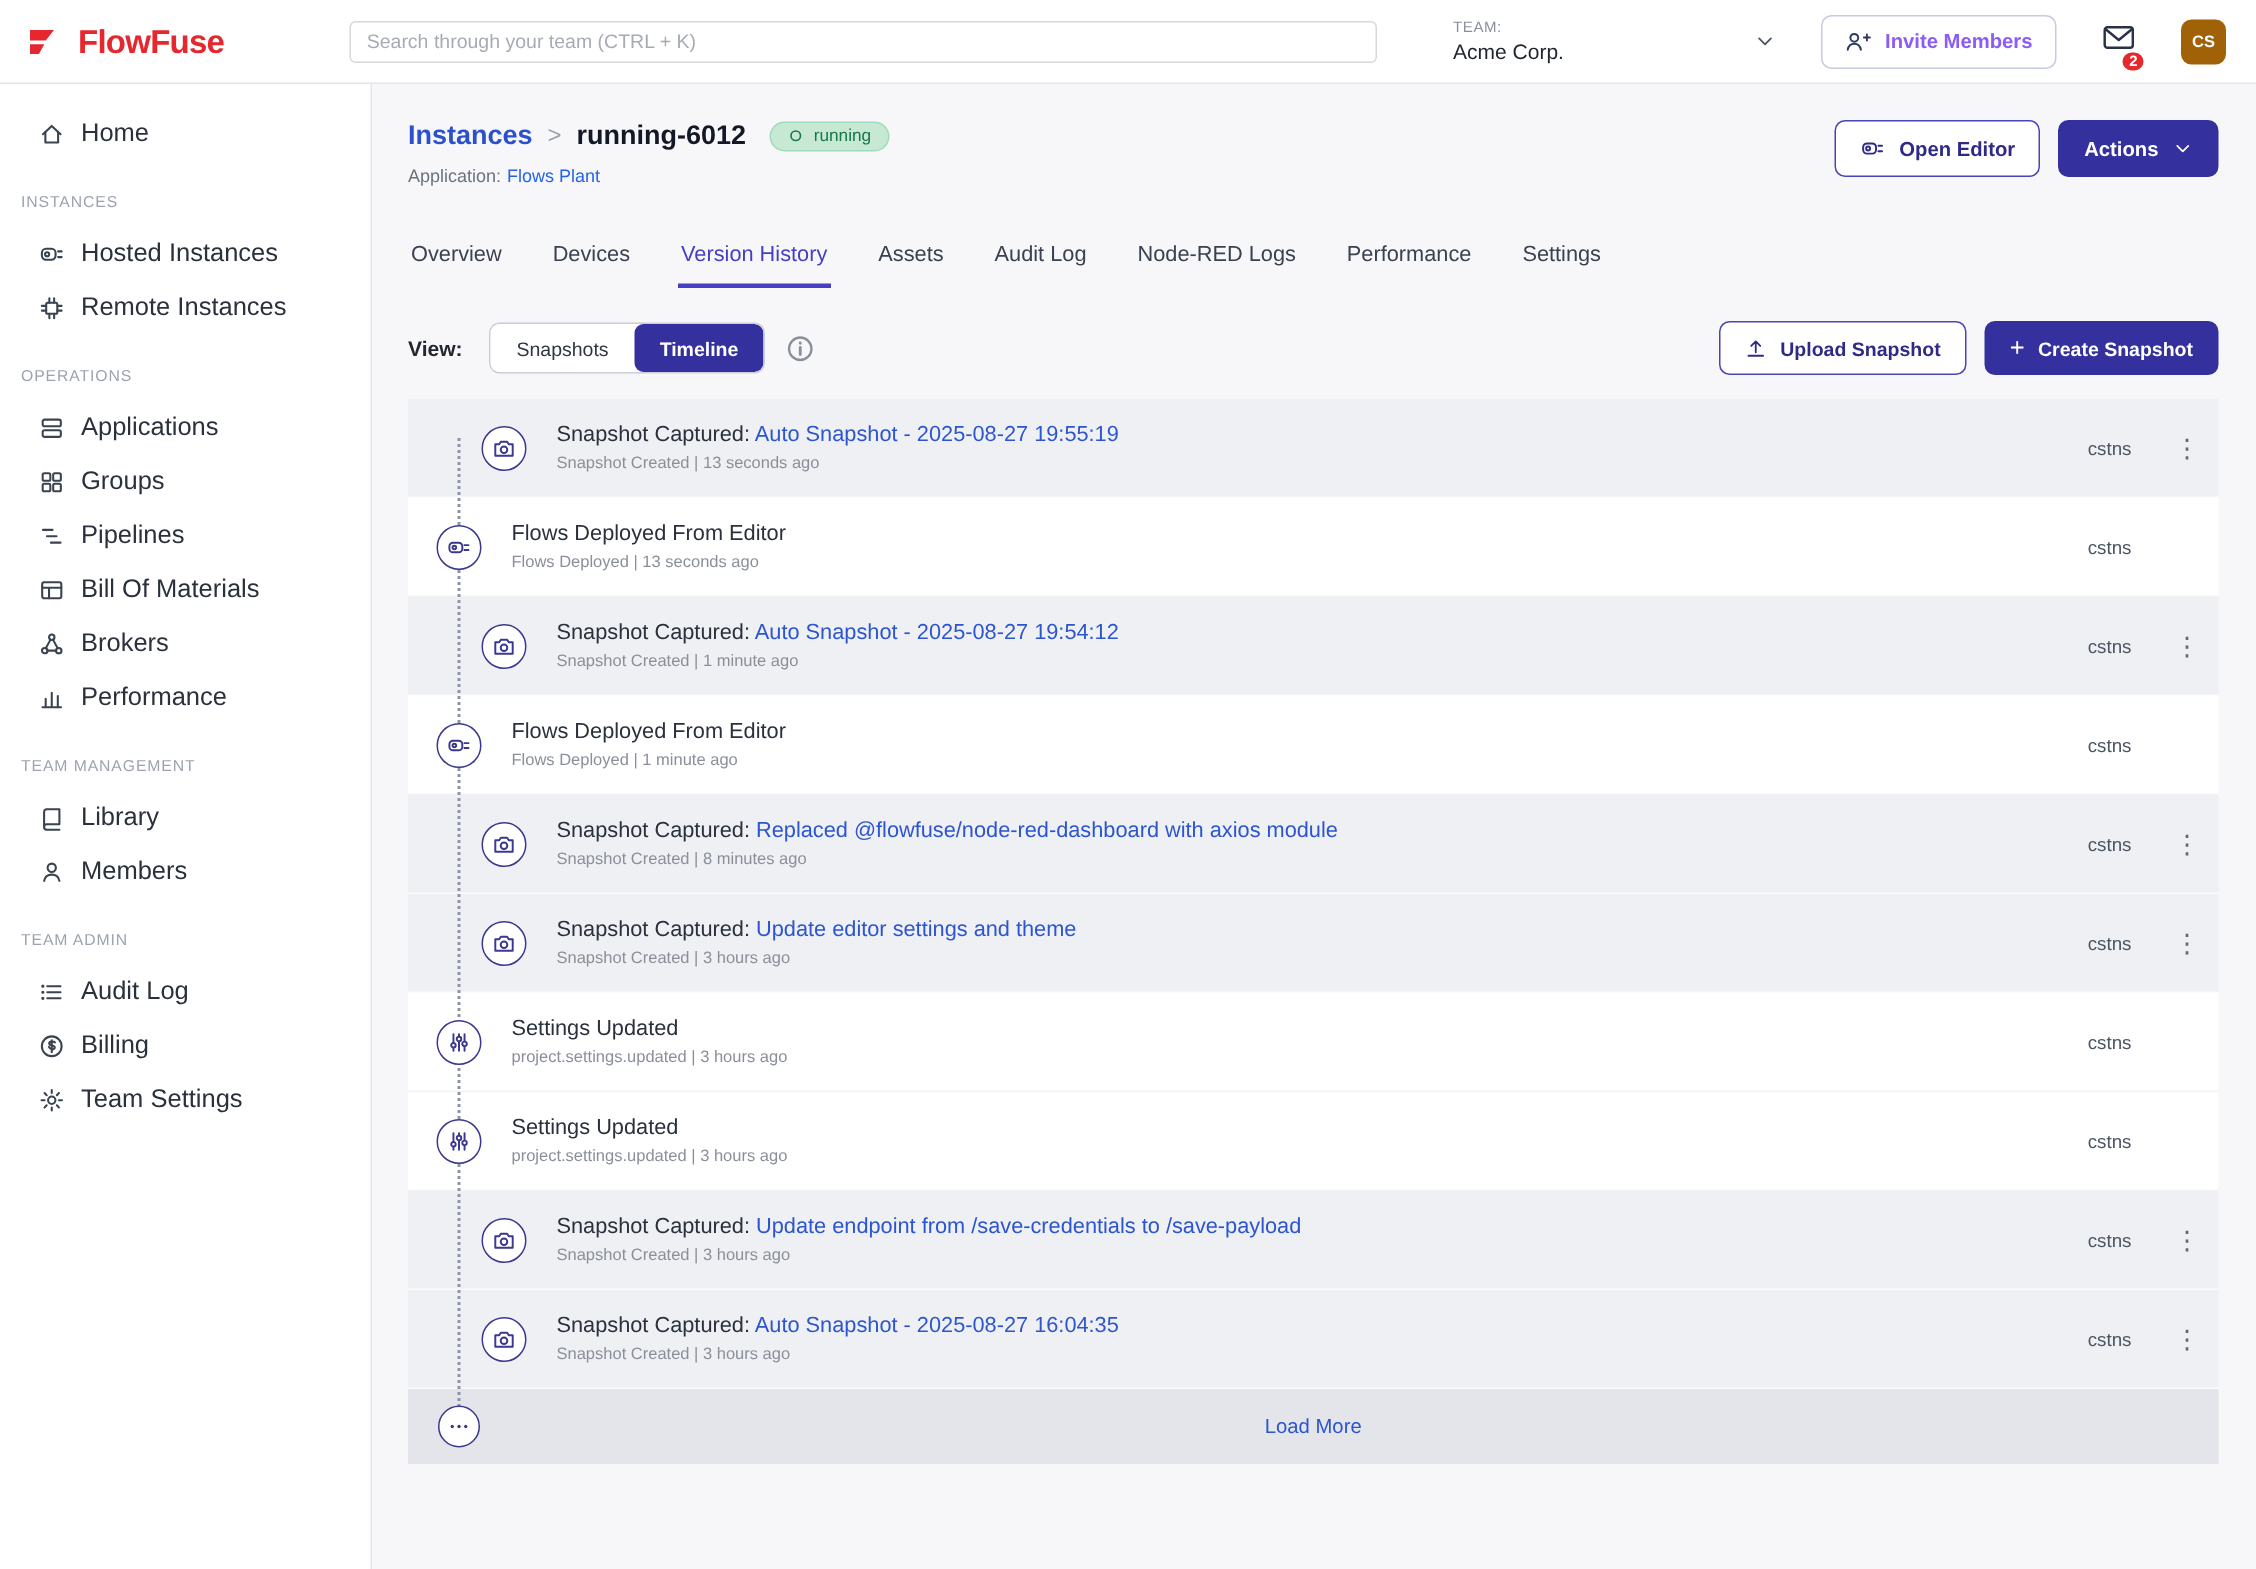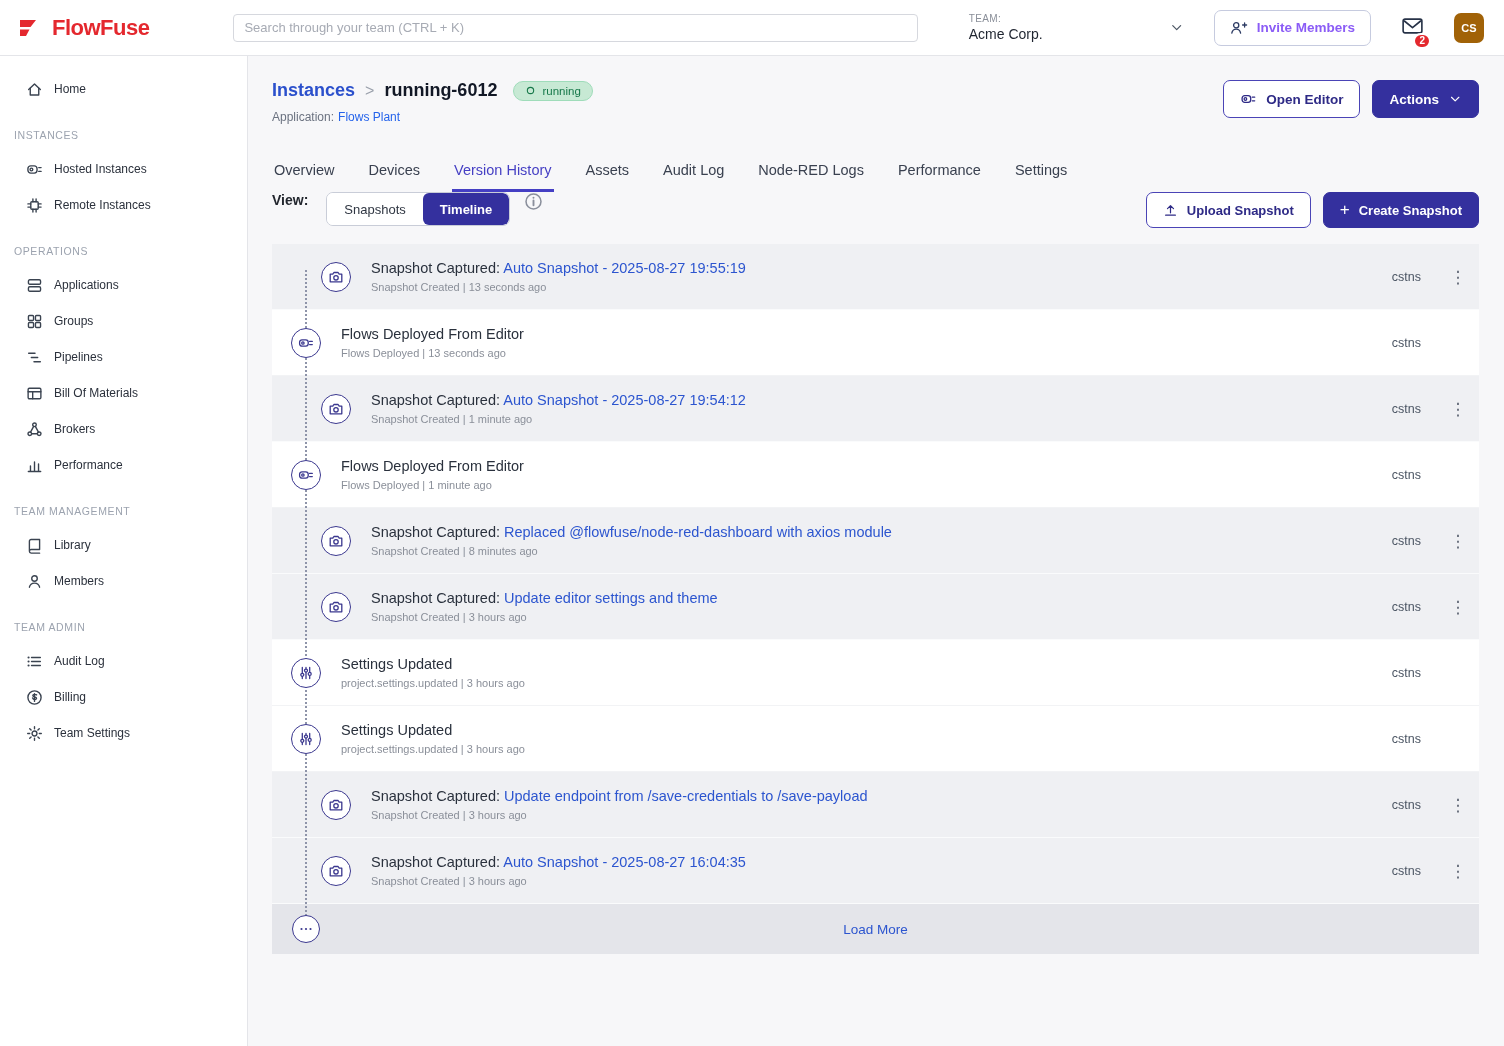--- a/index.html
+++ b/index.html
@@ -21,21 +21,21 @@
   .btn-invite { display:flex; align-items:center; gap:9px; height:36px; padding:0 15px; background:#fff; border:1px solid #c6cbdf; border-radius:7px; font-size:13.5px; font-weight:700; color:#8b5cf6; cursor:pointer; font-family:inherit; }
   .btn-invite svg { color:#2c3a63; }
   .mailwrap { position:relative; color:#273247; cursor:pointer; }
   .mail-badge { position:absolute; right:-7px; bottom:-9px; background:#e4282e; color:#fff; font-size:10px; font-weight:700; min-width:16px; height:16px; border-radius:9px; display:flex; align-items:center; justify-content:center; padding:0 4px; border:2px solid #fff; }
   .avatar { width:30px; height:30px; border-radius:7px; background:#a16207; color:#fff; font-size:11px; font-weight:700; display:flex; align-items:center; justify-content:center; cursor:pointer; }
 
   
   .layout { display:flex; height:990px; }
   .sidebar { width:248px; background:#fff; border-right:1px solid #e4e5e9; padding-top:15px; flex:none; }
   .sb-title { font-size:10.5px; color:#9ca3af; letter-spacing:.6px; padding-left:14px; margin:22px 0 10px; font-weight:400; }
-  .sb-item { display:flex; align-items:center; gap:11px; height:36px; padding-left:26px; font-size:12px; color:#2b313c; cursor:pointer; }
+  .sb-item { display:flex; align-items:center; gap:11px; height:36px; padding-left:26px; font-size:17px; color:#2b313c; cursor:pointer; }
   .sb-item svg { width:17px; height:17px; color:#3a4350; flex:none; }
 
   .main { flex:1; padding:24px 25px 0 24px; overflow:hidden; }
 
   
   .page-head { display:flex; justify-content:space-between; align-items:flex-start; }
   .crumbs { display:flex; align-items:center; gap:10px; }
   .crumb-parent { font-size:18px; font-weight:700; color:#2b50cc; text-decoration:none; cursor:pointer; }
   .crumb-sep { font-size:16px; color:#9aa0ab; }
   .crumb-current { font-size:18px; font-weight:700; color:#121826; }
@@ -47,21 +47,21 @@
   .btn { height:38px; border-radius:7px; display:inline-flex; align-items:center; gap:9px; font-size:13.5px; font-weight:700; padding:0 16px; cursor:pointer; font-family:inherit; }
   .btn-outline { background:#fff; border:1px solid #4a44b6; color:#2e2a86; }
   .btn-solid { background:#34309e; border:1px solid #34309e; color:#fff; }
 
   
   .tabs { display:flex; gap:30px; margin-top:32px; }
   .tab { background:none; border:none; font-family:inherit; font-size:14.5px; color:#3a4150; padding:6px 2px 11px; cursor:pointer; border-bottom:3px solid transparent; }
   .tab.active { color:#453fc4; border-bottom-color:#453fc4; }
 
   
-  .viewbar { display:flex; align-items:flex-start; }
+  .viewbar { display:flex; align-items:center; margin-top:22px; }
   .view-label { font-size:14px; font-weight:700; color:#22262e; margin-right:18px; }
   .seg { display:flex; border:1px solid #c9cdd8; border-radius:7px; overflow:hidden; background:#fff; height:34px; }
   .seg-btn { border:none; background:#fff; padding:0 17px; font-size:13px; color:#2f3642; display:flex; align-items:center; cursor:pointer; font-family:inherit; }
   .seg-btn.active { background:#34309e; color:#fff; font-weight:700; border-radius:6px; }
   .info-btn { margin-left:14px; color:#8a8f9c; background:none; border:none; cursor:pointer; display:flex; }
   .viewbar-right { margin-left:auto; display:flex; gap:12px; }
   .btn.sm { height:36px; font-size:13px; }
 
   
   .tl-panel { margin-top:16px; position:relative; }

